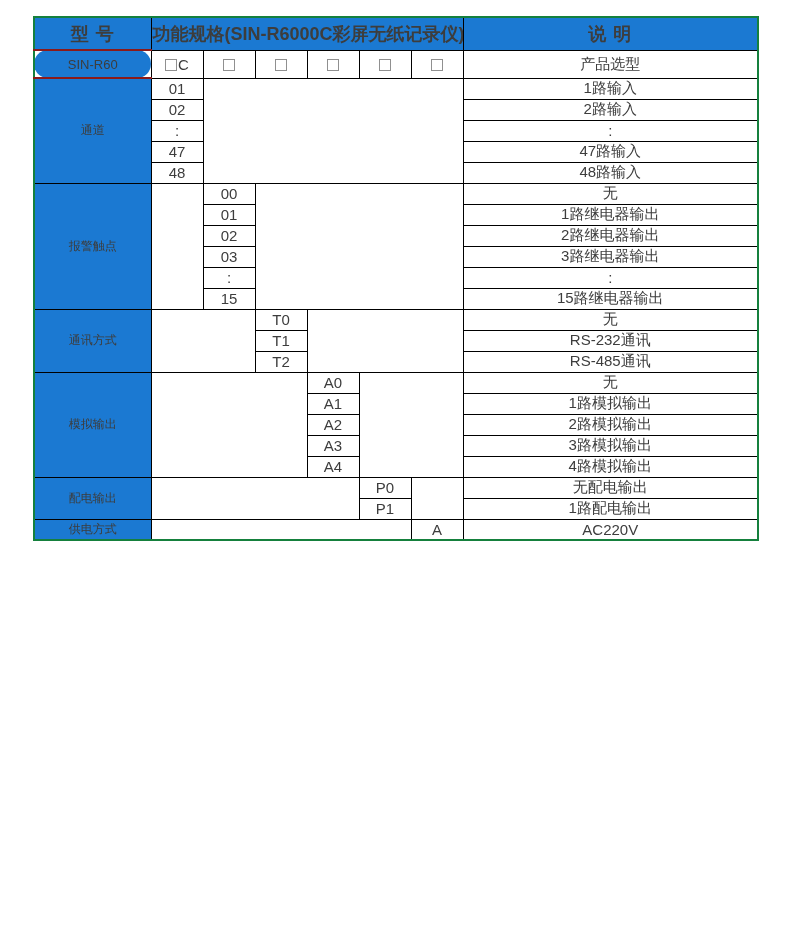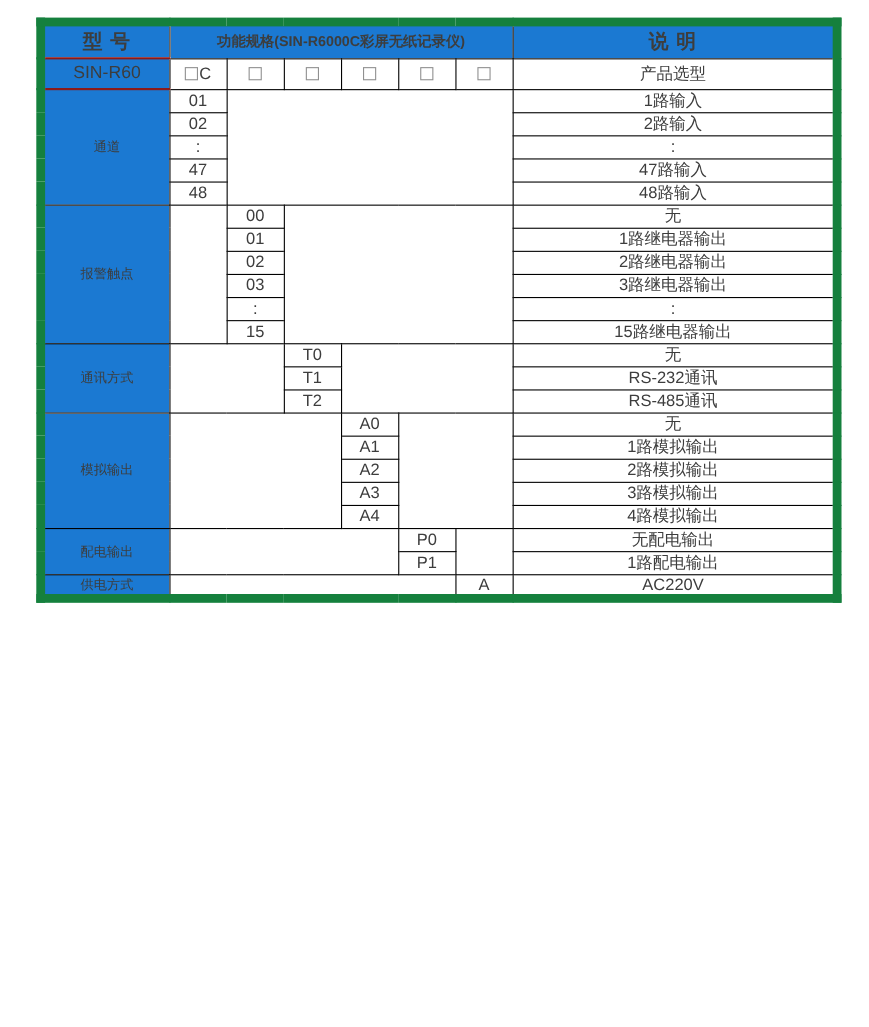--- a/index.html
+++ b/index.html
@@ -20,21 +20,21 @@
     color: #000000;
     letter-spacing: 2px;
     line-height: 40px;
   }
 
   table.sel-table {
     border-collapse: collapse;
     table-layout: fixed;
     margin: 16px 0 0 33px;
     width: 724px;
-    border: 8px solid #15803d;
+    border: 2px solid #15803d;
   }
   .sel-table th, .sel-table td {
     border: 1px solid #000000;
     text-align: center;
     vertical-align: middle;
     font-size: 15px;
     color: #3d3d3d;
     padding: 0;
     overflow: hidden;
     white-space: nowrap;
@@ -42,30 +42,31 @@
   .head-row th { height: 33px; }
   .model-row td { height: 28px; }
   .brow td { height: 21px; }
 
   .blue {
     background: #1b79d2;
     color: #ffffff;
   }
   th.hdr { font-size: 18px; font-weight: bold; letter-spacing: 1px; }
   th.hdr-spec {
-    font-size: 13px;
+    font-size: 18px;
     font-weight: 600;
     letter-spacing: 0;
     text-align: center;
     padding: 0 1px;
   }
   td.model-cell {
-    font-size: 16px;
+    font-size: 13px;
     border-top: 2px solid #8b1a1a;
     border-bottom: 2px solid #8b1a1a;
+    border-radius: 14px;
   }
   td.sec-label { font-size: 12px; }
 
   .box {
     display: inline-block;
     width: 12px; height: 12px;
     border: 1px solid #909090;
     background: #ffffff;
     vertical-align: -1px;
   }

